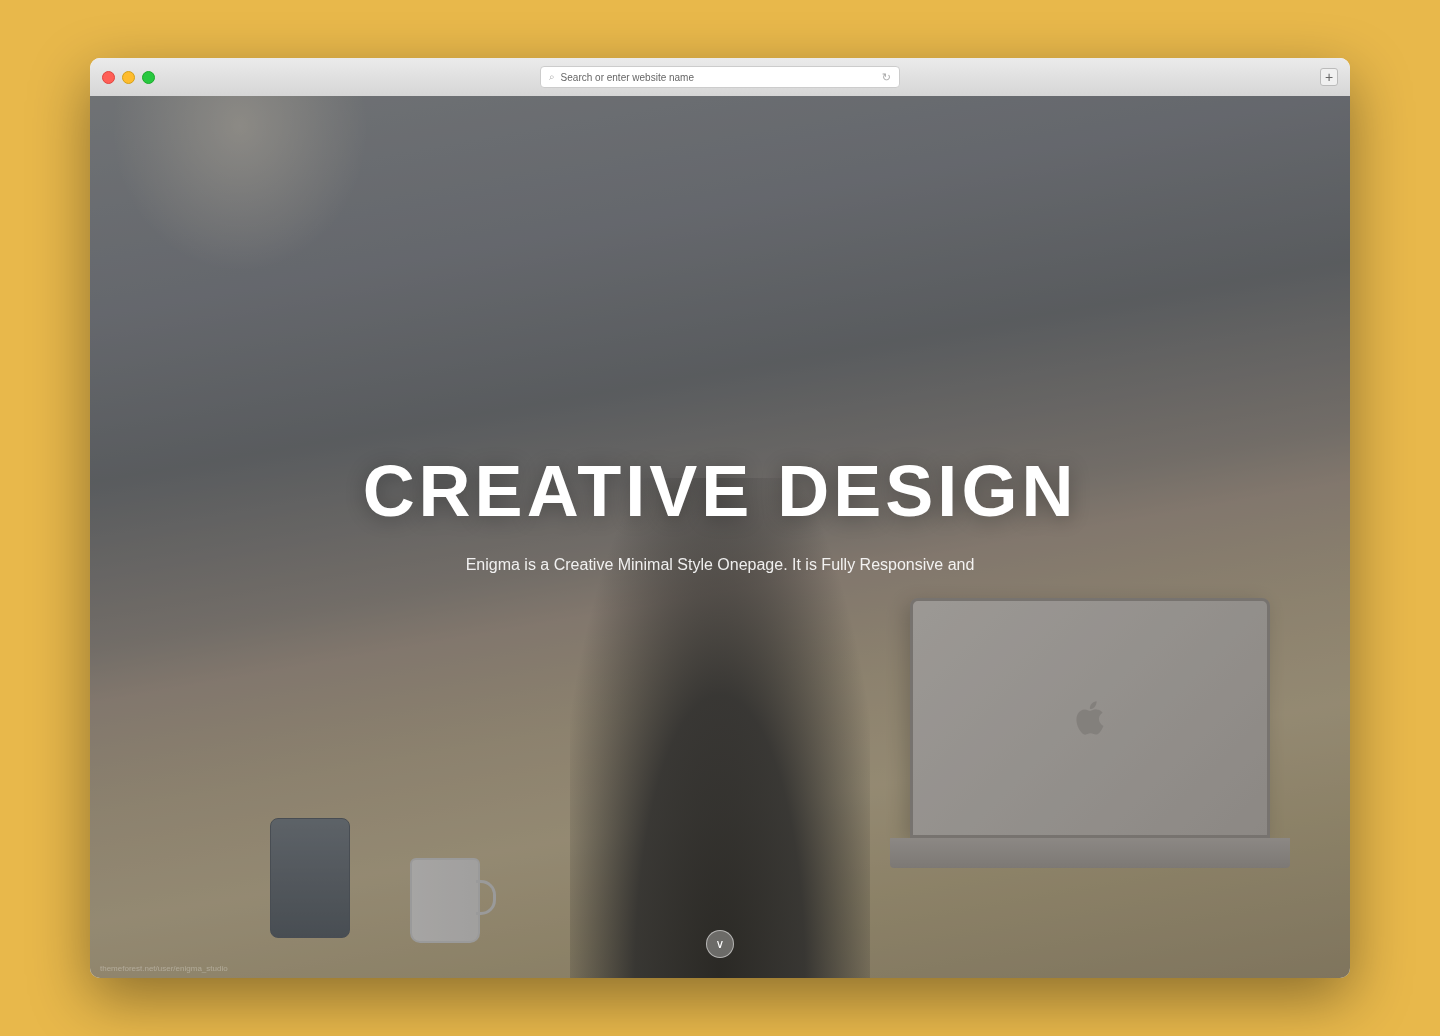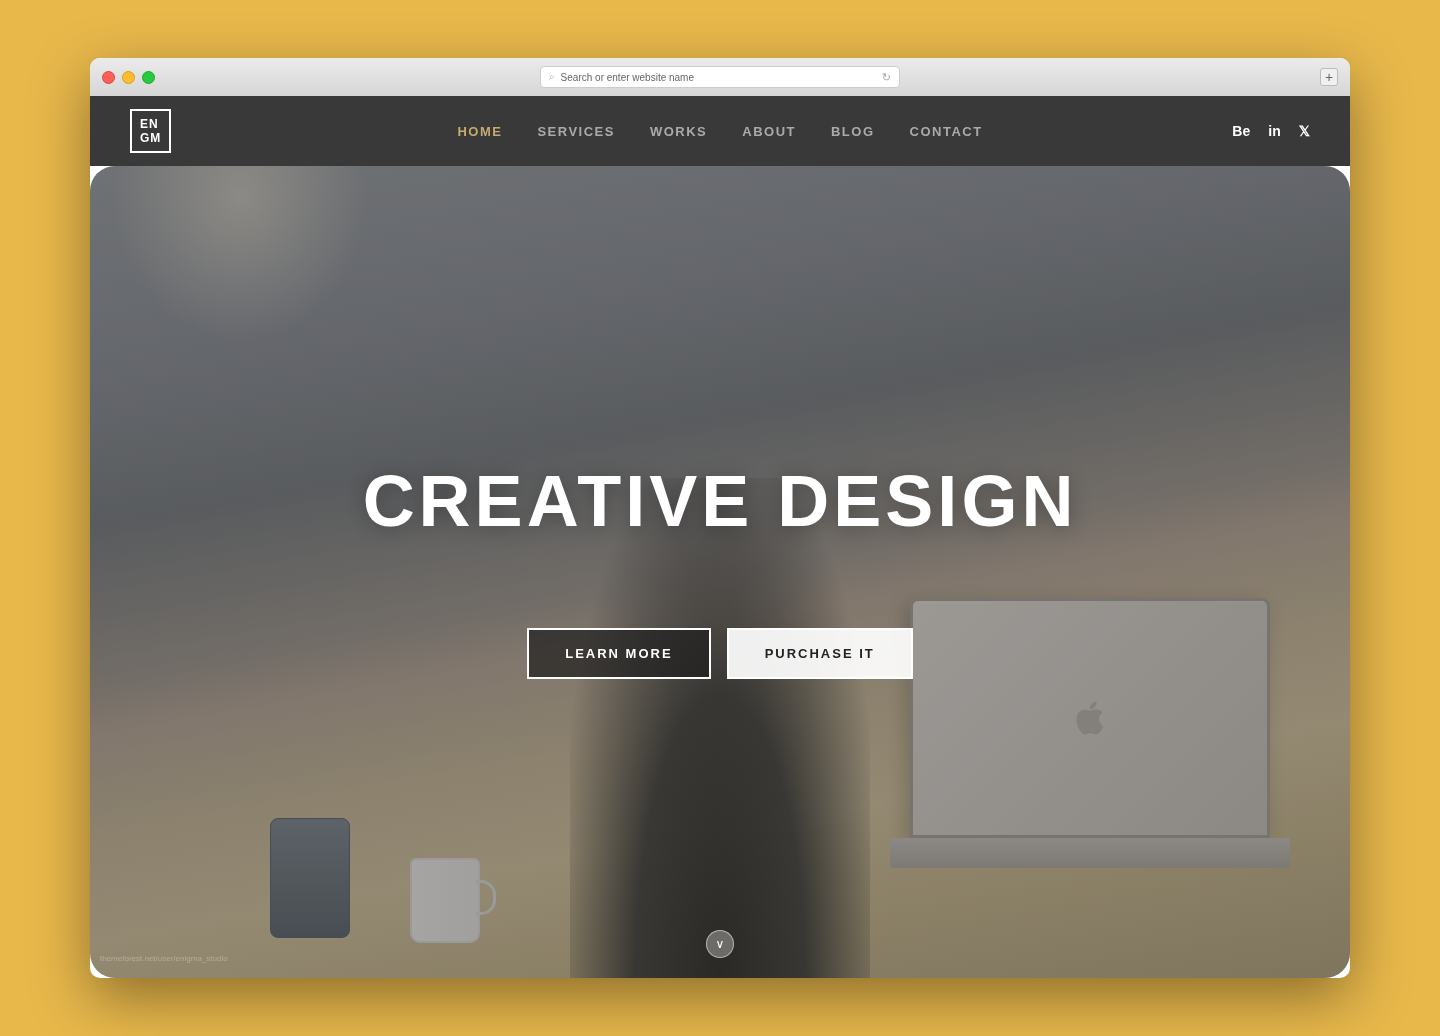--- a/index.html
+++ b/index.html
@@ -172,21 +172,20 @@
     }
 
     
     .hero {
       flex: 1;
       position: relative;
       display: flex;
       align-items: center;
       justify-content: center;
       overflow: hidden;
-      border-radius: 25px;
     }
 
     
     .desk-scene {
       position: absolute;
       inset: 0;
       background: linear-gradient(170deg, 
         #9ca0a4 0%, 
         #8c9098 20%, 
         #7a7e82 35%,
@@ -384,21 +383,21 @@
       align-items: center;
       justify-content: center;
       color: #fff;
       font-size: 12px;
       cursor: pointer;
     }
 
     
     .watermark {
       position: absolute;
-      bottom: 15px;
+      bottom: 5px;
       left: 10px;
       font-size: 8px;
       color: rgba(255,255,255,0.3);
       z-index: 5;
     }
   </style>
 </head>
 <body>
 
 <div class="mac-window">
@@ -412,41 +411,20 @@
     <div class="url-bar">
       <span class="search-icon-url">⌕</span>
       <span class="url-text">Search or enter website name</span>
       <span class="reload-icon">↻</span>
     </div>
     <div class="new-tab-btn">+</div>
   </div>
 
   <div class="website">
 
-    <nav class="navbar">
-      <div class="logo-box">
-        <span>EN</span><br>
-        <span>GM</span>
-      </div>
-
-      <div class="nav-links">
-        <a class="nav-link active">HOME</a>
-        <a class="nav-link">SERVICES</a>
-        <a class="nav-link">WORKS</a>
-        <a class="nav-link">ABOUT</a>
-        <a class="nav-link">BLOG</a>
-        <a class="nav-link">CONTACT</a>
-      </div>
-
-      <div class="social-icons">
-        <span class="social-icon">Be</span>
-        <span class="social-icon">in</span>
-        <span class="social-icon">𝕏</span>
-      </div>
-    </nav>
 
     <section class="hero">
 
       <div class="desk-scene">
         <div class="lamp-area"></div>
 
         <div class="laptop-area">
           <div class="laptop-screen">
             <div class="laptop-apple">
               
@@ -465,26 +443,22 @@
         </div>
       </div>
 
       <div class="hero-overlay"></div>
 
       <div class="center-figure"></div>
 
       <div class="hero-content">
         <h1 class="hero-title">CREATIVE DESIGN</h1>
         <p class="hero-subtitle">
-          <br>
+          <span>Enigma is a Creative Minimal Style Onepage. It is Fully Responsive and</span><br>
         </p>
-        <div class="hero-buttons">
-          <button class="btn-learn">LEARN MORE</button>
-          <button class="btn-purchase">PURCHASE IT</button>
-        </div>
       </div>
 
       <div class="scroll-indicator">
         <span>∨</span>
       </div>
 
       <div class="watermark">themeforest.net/user/enigma_studio</div>
     </section>
   </div>
 </div>

